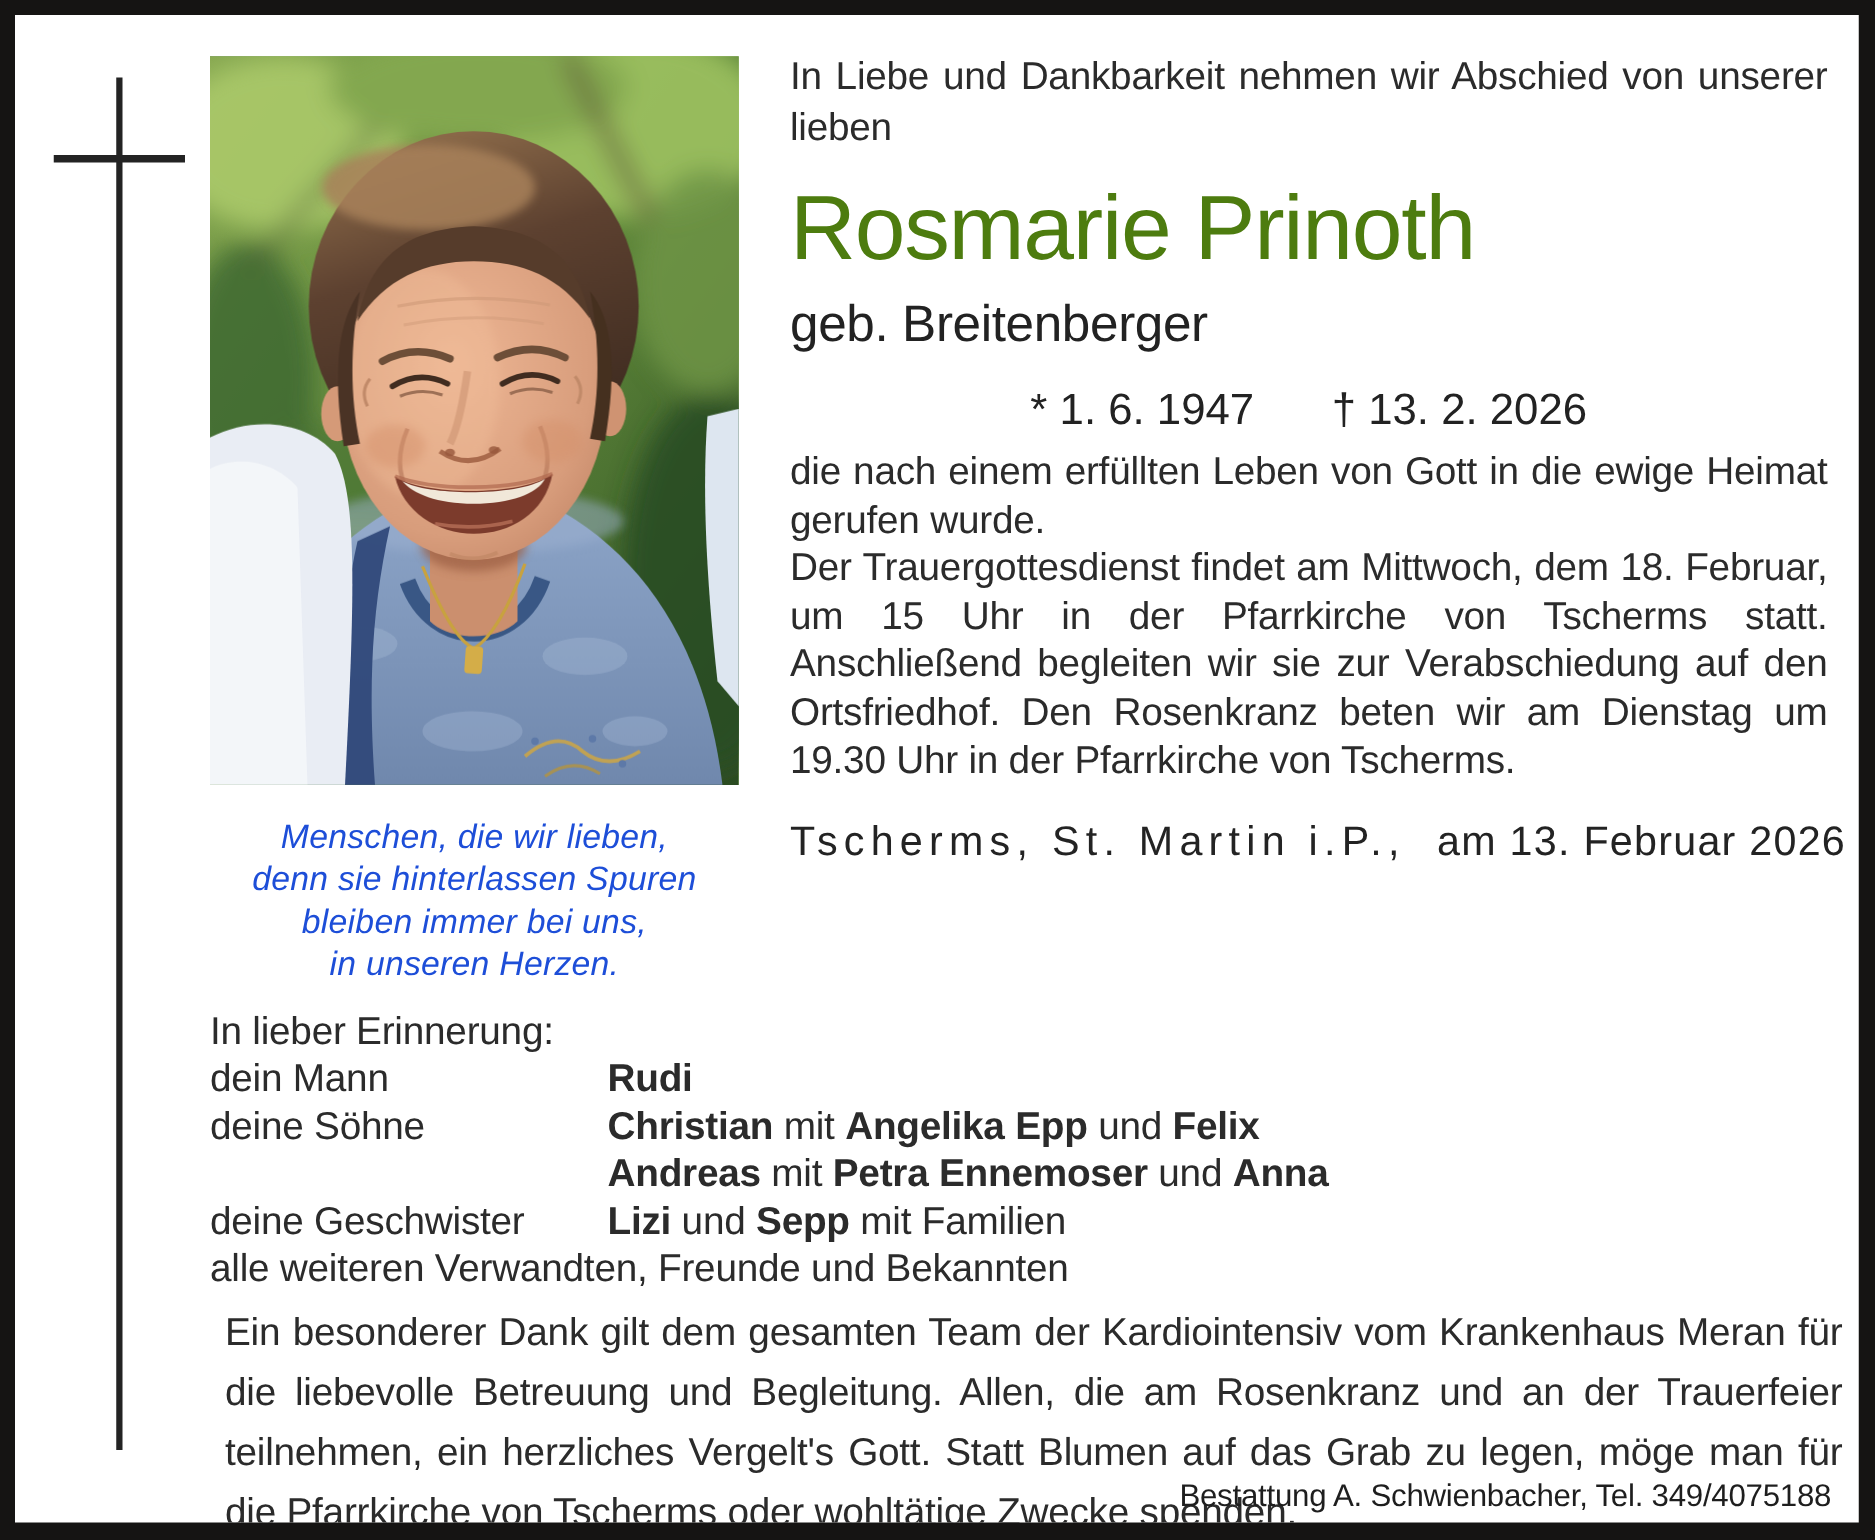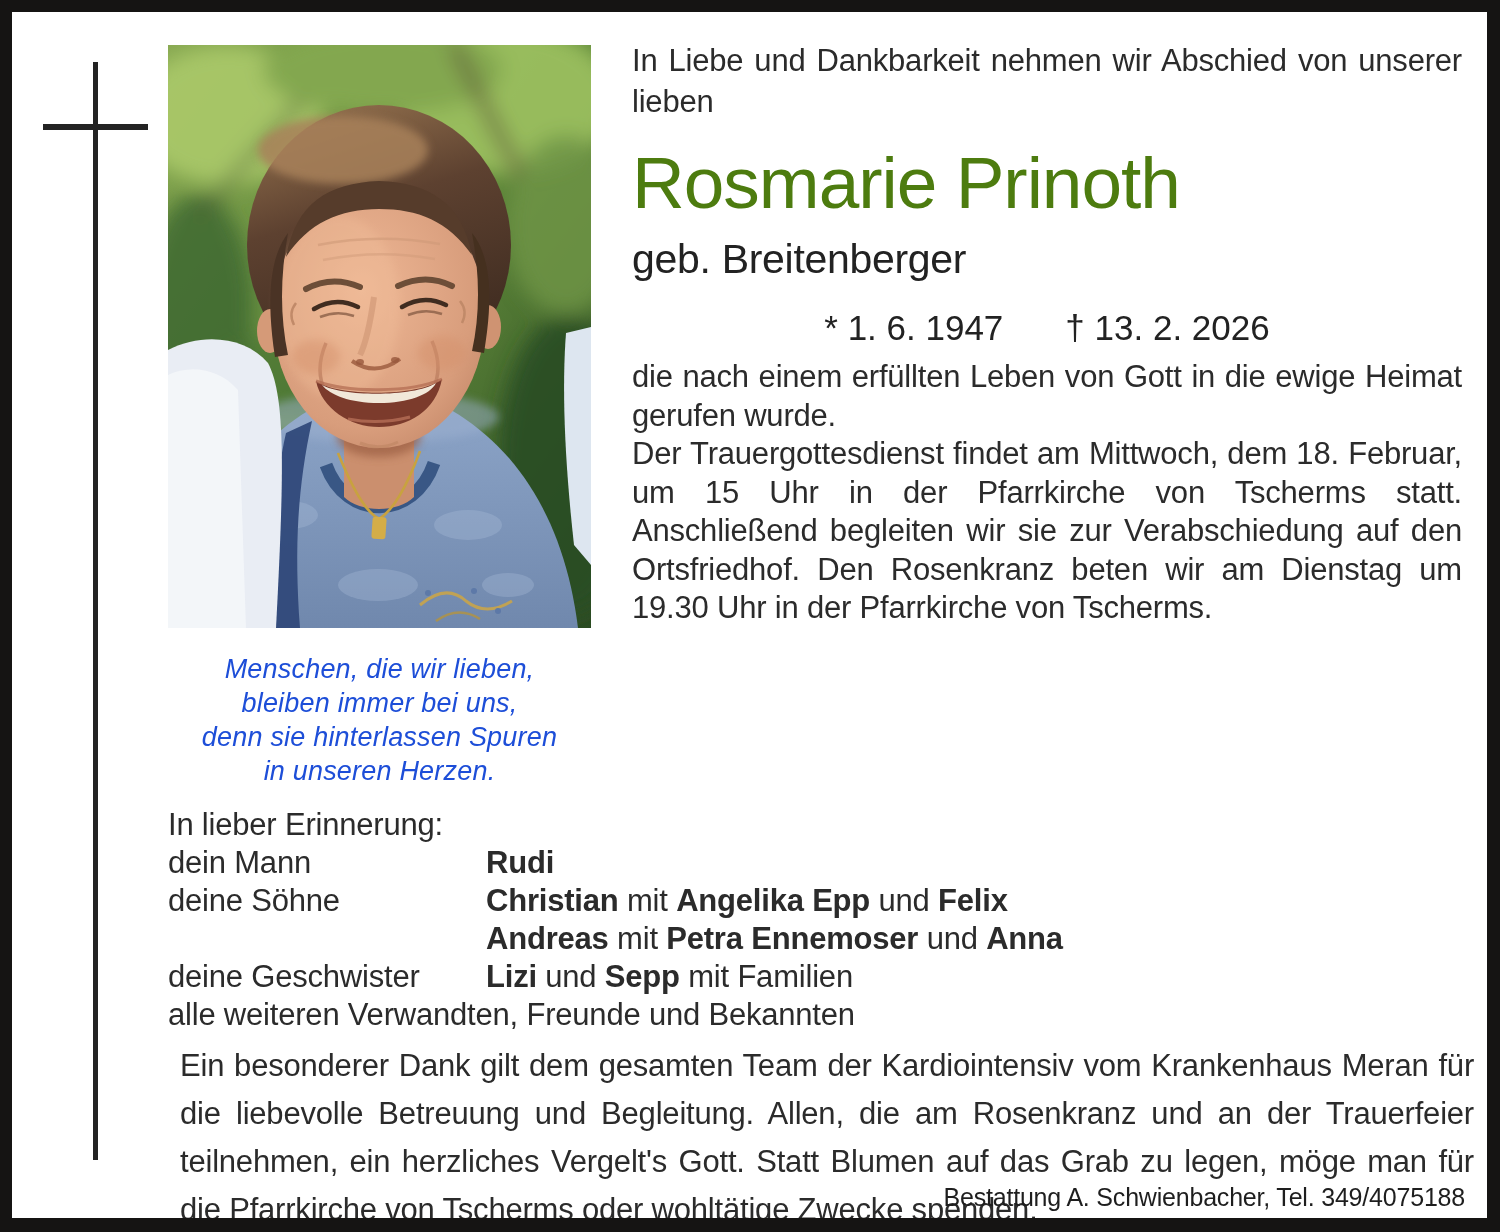--- a/index.html
+++ b/index.html
@@ -167,35 +167,39 @@
         <path d="M252 560 Q 278 538 298 556 Q 318 572 344 556" stroke="#c9a44a" stroke-width="3" fill="none" opacity="0.9"></path>
         <path d="M268 576 Q 290 560 312 574" stroke="#b4933e" stroke-width="2.5" fill="none" opacity="0.8"></path>
         <circle cx="260" cy="548" r="3" fill="#5d79a8"></circle>
           <circle cx="306" cy="546" r="3" fill="#5d79a8"></circle>
           <circle cx="330" cy="566" r="3" fill="#5d79a8"></circle>
       </svg>
     </div>
 
     <div class="quote">
       <span>Menschen, die wir lieben,</span>
+      <span>denn sie hinterlassen Spuren</span>
       <span>bleiben immer bei uns,</span>
-      <span>denn sie hinterlassen Spuren</span>
       <span>in unseren Herzen.</span>
     </div>
 
     <div class="rcol">
       <p class="intro">In Liebe und Dankbarkeit nehmen wir Abschied von unserer lieben</p>
       <h1 class="name">Rosmarie Prinoth</h1>
       <div class="maiden">geb. Breitenberger</div>
       <div class="dates">
         <span>* 1. 6. 1947</span>
         <span>† 13. 2. 2026</span>
       </div>
       <p class="bodyp body-first">die nach einem erfüllten Leben von Gott in die ewige Heimat gerufen wurde.</p>
       <p class="bodyp">Der Trauergottesdienst findet am Mittwoch, dem 18. Februar, um 15 Uhr in der Pfarrkirche von Tscherms statt. Anschließend begleiten wir sie zur Verabschiedung auf den Ortsfriedhof. Den Rosenkranz beten wir am Dienstag um 19.30 Uhr in der Pfarrkirche von Tscherms.</p>
+      <div class="placedate">
+        <span class="pd-left">Tscherms, St. Martin i.P.,</span>
+        <span class="pd-right">am 13. Februar 2026</span>
+      </div>
     </div>
 
     <div class="family">
       <div class="fhead">In lieber Erinnerung:</div>
 
       <div class="frow">
         <span class="flabel">dein Mann</span>
         <span class="fval">
           <b>Rudi</b>
         </span>

